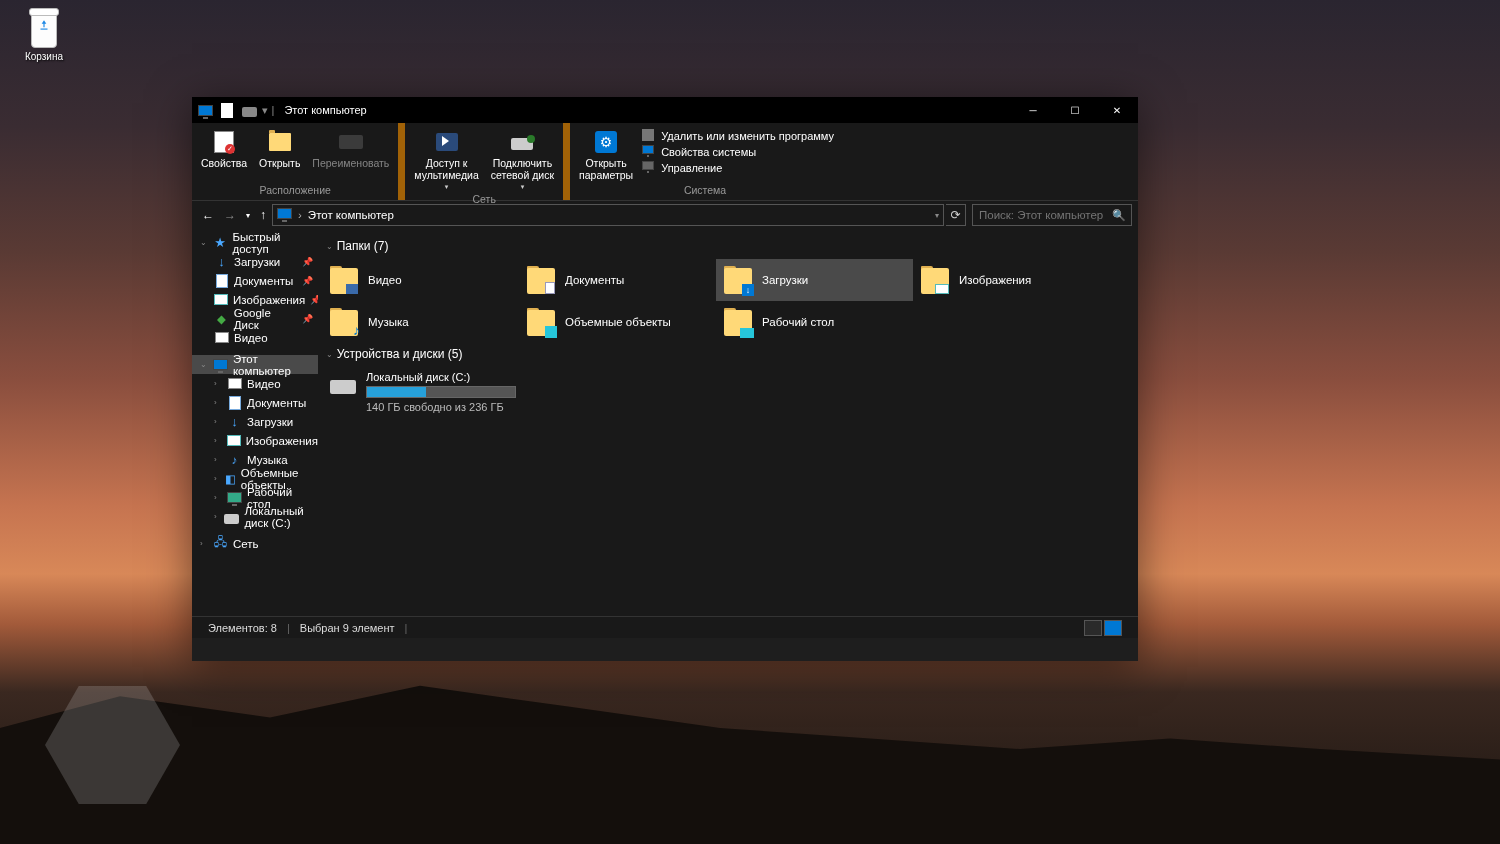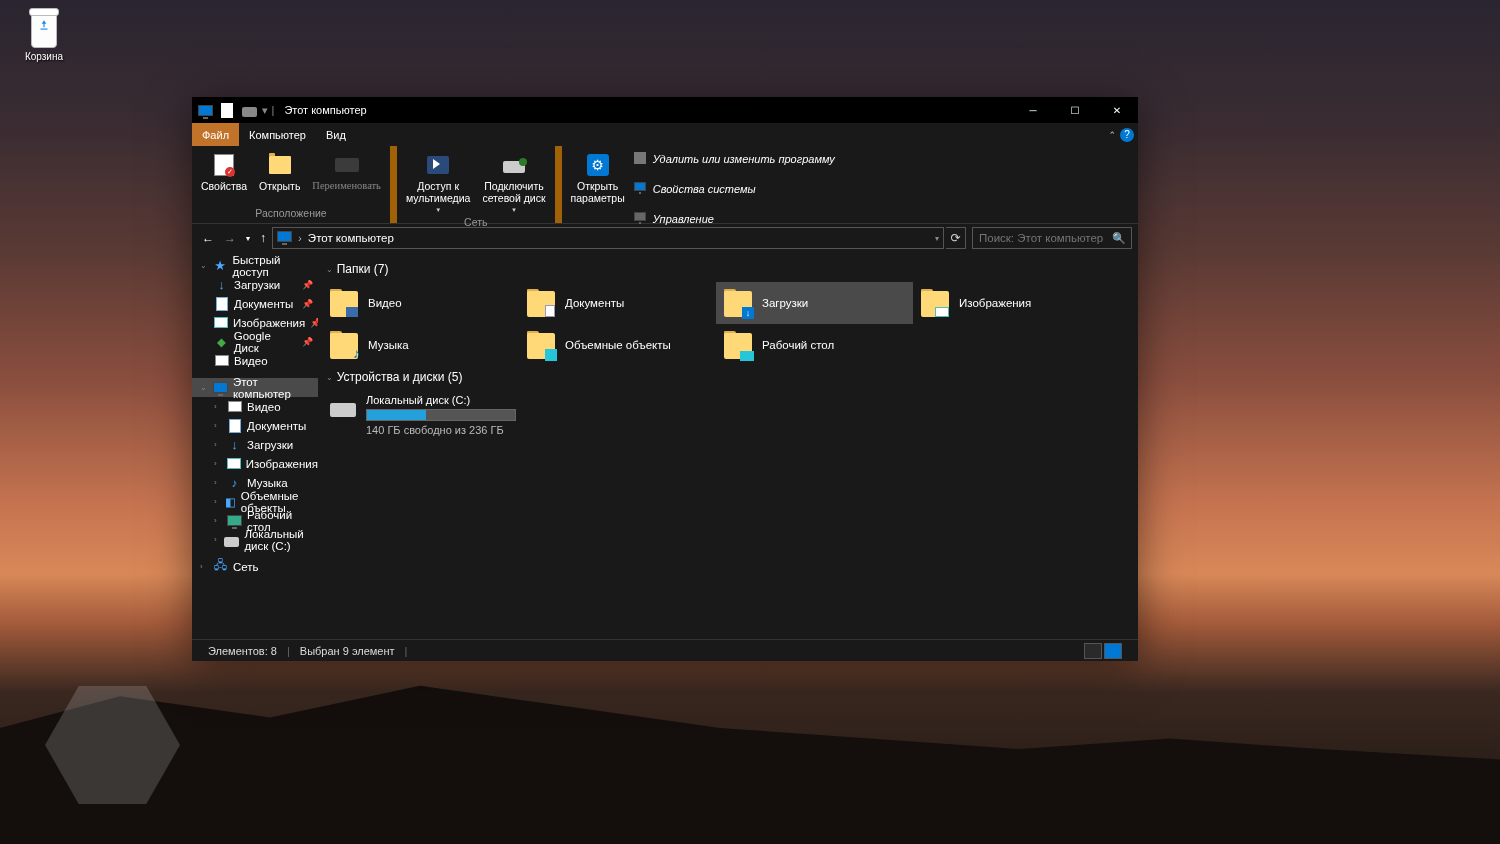--- a/index.html
+++ b/index.html
@@ -34,24 +34,24 @@
 .tab { padding: 0 10px; display:flex; align-items:center; color:#fff; }
 .tab.active { background: #c2732a; }
 .rbnctl { margin-left:auto; display:flex; align-items:center; padding-right:4px; gap:4px;}
 .help-icon { width:14px; height:14px; border-radius:50%; background:#0078d4; color:#fff; font-size:10px; display:flex; align-items:center; justify-content:center;}
 
 .ribbon { height: 78px; background:#191919; border-bottom:1px solid #333; display:flex; }
 .rgroup { display:flex; flex-direction:column; align-items:center; justify-content:space-between; padding:2px 6px 2px 6px; border-right:7px solid #a16207;}
 .rgroup:last-child { border-right:none; }
 .rrow { display:flex; align-items:flex-start; gap:6px; flex:1; padding-top:2px;}
 .rbtn { display:flex; flex-direction:column; align-items:center; gap:2px; padding:2px 3px; font-size:10.5px; color:#fff; text-align:center; line-height:1.15;}
-.rbtn.disabled { opacity:.45;font-family:Liberation Serif, serif; }
+.rbtn.disabled { opacity:.45; }
 .ricon { width:26px; height:26px; display:flex; align-items:center; justify-content:center; }
 .rlabel { color:#999; font-size:10.5px; padding-bottom:2px;}
-.smallcol { display:flex; flex-direction:column; gap:16px; font-size:11px; color:#fff; align-self:flex-start; padding-top:2px;font-style:italic;}
+.smallcol { display:flex; flex-direction:column; gap:2px; font-size:11px; color:#fff; align-self:flex-start; padding-top:2px;}
 .smallrow { display:flex; align-items:center; gap:5px;}
 .smico { width:14px; height:14px; }
 
 .navbar { height:28px; background:#191919; display:flex; align-items:center; padding:0 6px; gap:2px;}
 .navbtn { color:#fff; padding:2px 4px; font-size:12px; display:flex; align-items:center;}
 .address { flex:1; height:22px; background:#191919; border:1px solid #555; display:flex; align-items:center; padding:0 4px; gap:6px; font-size:11.5px; color:#fff;}
 .address .pc-ico { width:15px; height:15px; }
 .ref { width:20px; height:22px; border:1px solid #555; border-left:none; display:flex; align-items:center; justify-content:center;}
 .search { width:160px; height:22px; border:1px solid #555; background:#191919; color:#888; font-size:11.5px; padding:0 20px 0 6px; margin-left:4px;}
 .searchwrap { position:relative; }
@@ -139,29 +139,20 @@
       <span style="color:#888">|</span>
       <span class="tlabel">Этот компьютер</span>
     </div>
     <div class="winctl">
       <div>─</div>
       <div>☐</div>
       <div>✕</div>
     </div>
   </div>
 
-  <div class="tabs">
-    <div class="tab active">Файл</div>
-    <div class="tab">Компьютер</div>
-    <div class="tab">Вид</div>
-    <div class="rbnctl">
-      <span style="color:#ccc;font-size:9px">⌃</span>
-      <div class="help-icon">?</div>
-    </div>
-  </div>
 
   <div class="ribbon">
     <div class="rgroup">
       <div class="rrow">
         <div class="rbtn">
           <div class="ricon">
               <div style="width:20px;height:22px;background:#fff;border:1px solid #888;position:relative">
                 <div style="position:absolute;bottom:-2px;right:-2px;width:10px;height:10px;background:#d33;border-radius:50%;color:#fff;font-size:7px;display:flex;align-items:center;justify-content:center">✓</div>
               </div>
             </div>

